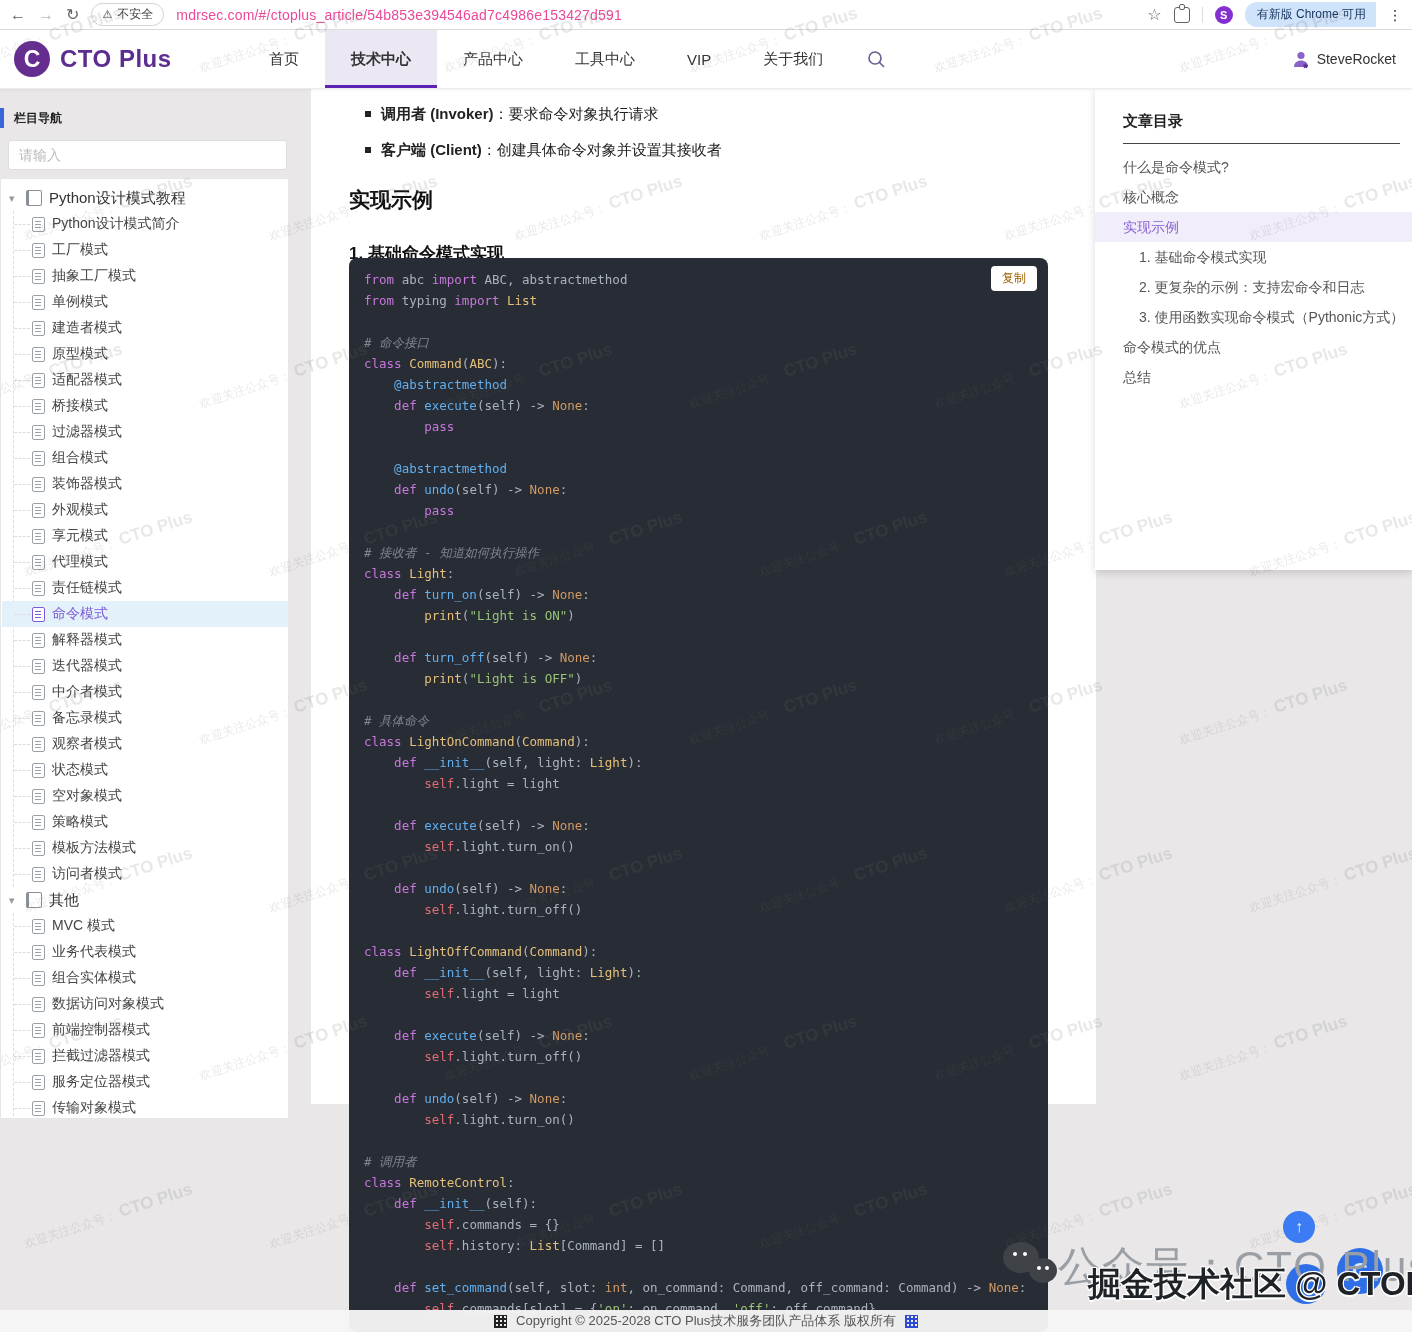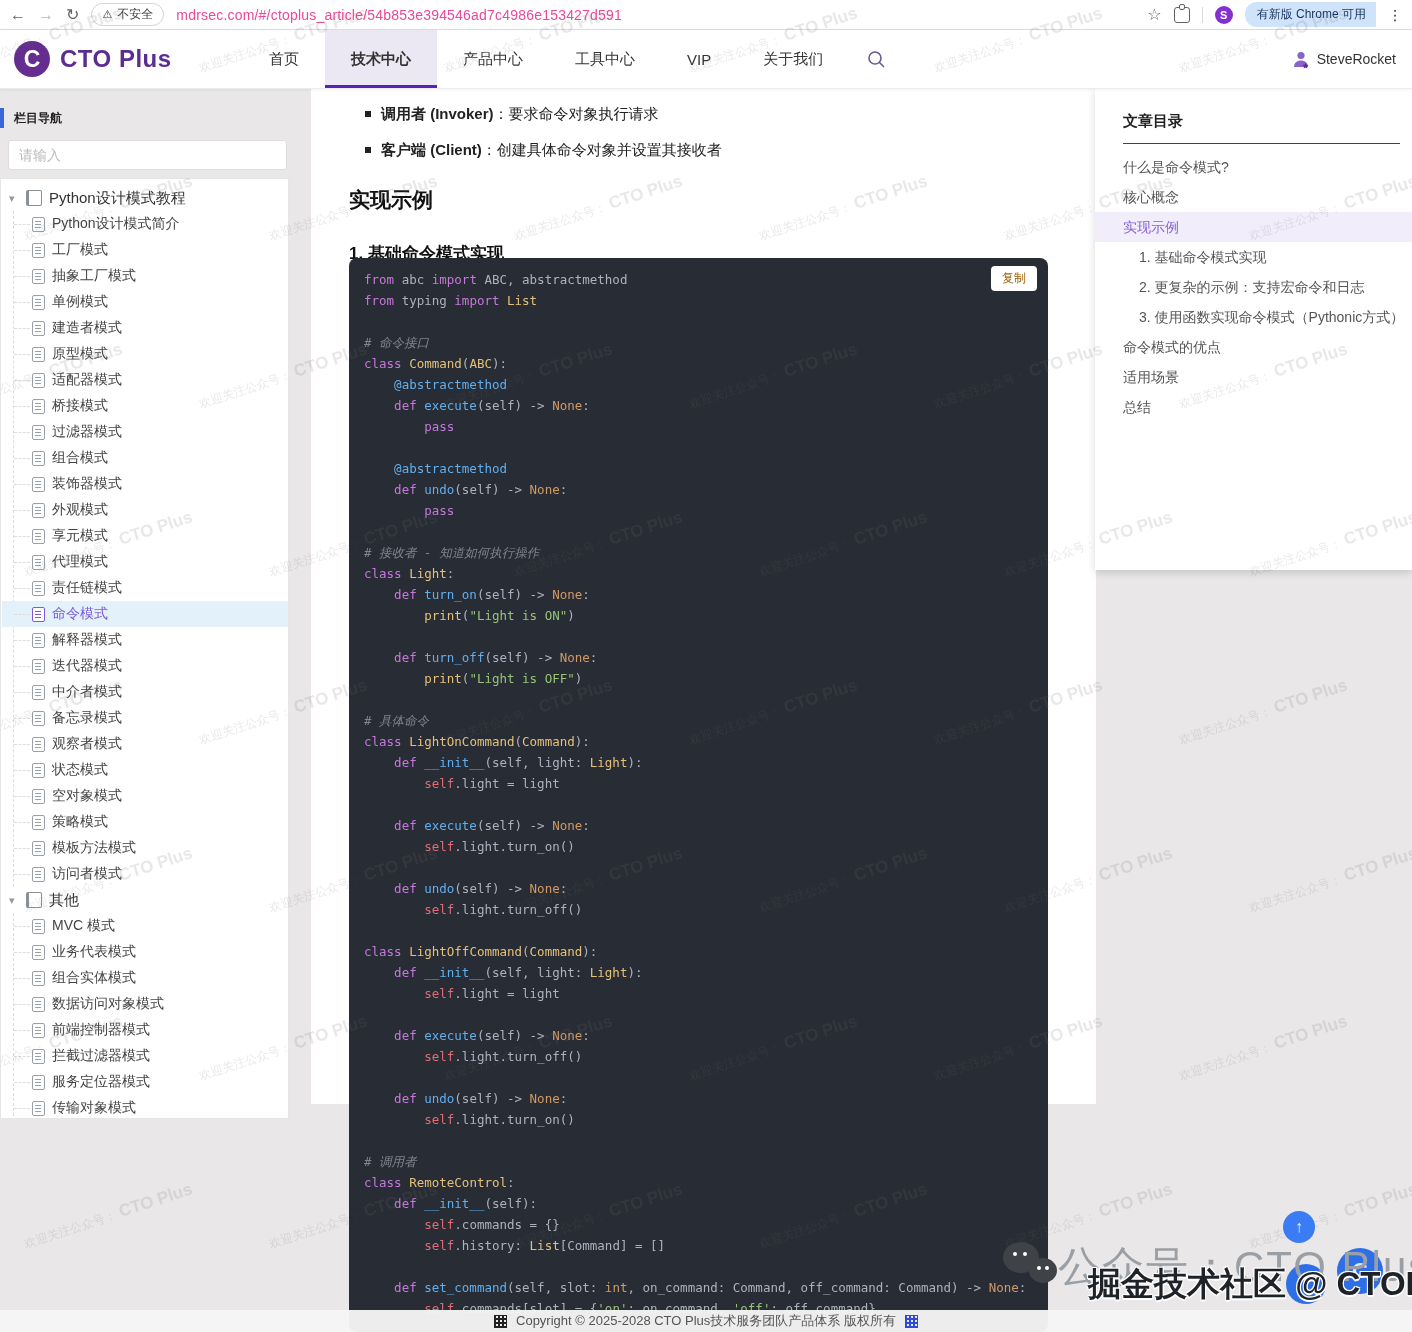--- a/index.html
+++ b/index.html
@@ -345,21 +345,20 @@
   <div class="toc-title">文章目录</div>
   <hr class="toc-rule">
   <div id="toc">
       <div class="toc-item">什么是命令模式?</div>
       <div class="toc-item">核心概念</div>
       <div class="toc-item active">实现示例</div>
       <div class="toc-item lvl2">1. 基础命令模式实现</div>
       <div class="toc-item lvl2">2. 更复杂的示例：支持宏命令和日志</div>
       <div class="toc-item lvl2">3. 使用函数实现命令模式（Pythonic方式）</div>
       <div class="toc-item">命令模式的优点</div>
-      <div class="toc-item">适用场景</div>
       <div class="toc-item">总结</div>
     </div>
 </div>
 
 <div class="wm-layer" id="wm">
     <div class="wm" style="left: -50px; top: 30px;"><span class="wm-cn">欢迎关注公众号：</span><span class="wm-en">CTO Plus</span></div>
     <div class="wm" style="left: 195px; top: 30px;"><span class="wm-cn">欢迎关注公众号：</span><span class="wm-en">CTO Plus</span></div>
     <div class="wm" style="left: 440px; top: 30px;"><span class="wm-cn">欢迎关注公众号：</span><span class="wm-en">CTO Plus</span></div>
     <div class="wm" style="left: 685px; top: 30px;"><span class="wm-cn">欢迎关注公众号：</span><span class="wm-en">CTO Plus</span></div>
     <div class="wm" style="left: 930px; top: 30px;"><span class="wm-cn">欢迎关注公众号：</span><span class="wm-en">CTO Plus</span></div>

